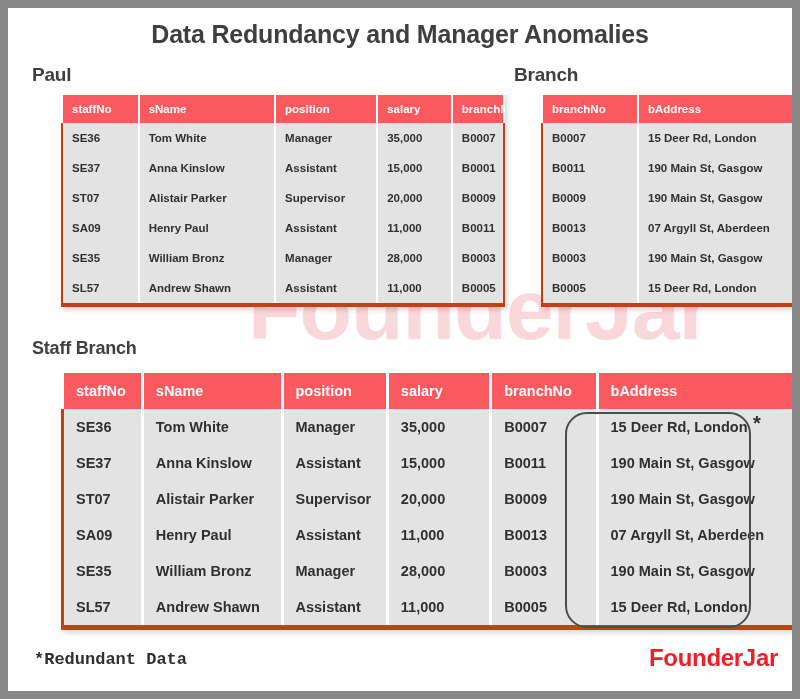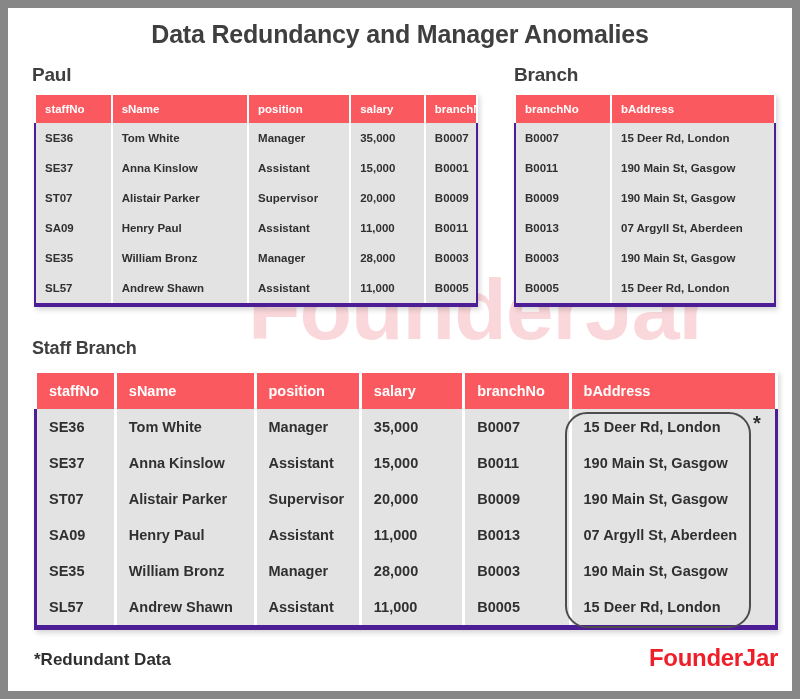--- a/index.html
+++ b/index.html
@@ -64,36 +64,37 @@
     font-size: 19px;
     font-weight: bold;
     color: #3f3f3f;
     letter-spacing: -0.2px;
   }
 
   .tbl {
     position: absolute;
     background: #e3e3e3;
     box-shadow: 2px 3px 5px rgba(0,0,0,0.16);
+    margin-left: 27px;
   }
 
   .thead {
     display: flex;
     background: #ffffff;
   }
   .th {
     background: #fa5a5f;
     color: #ffffff;
     font-weight: bold;
     display: flex;
     align-items: center;
     white-space: nowrap;
     overflow: hidden;
   }
-  .tbody { background: #4c1d95; }
+  .tbody { background: #c2410c; }
   .tr { display: flex; background: #ffffff; }
   .td {
     background: #e3e3e3;
     color: #303030;
     font-weight: bold;
     display: flex;
     align-items: center;
     white-space: nowrap;
     overflow: hidden;
   }
@@ -131,20 +132,21 @@
     color: #2f2f2f;
     line-height: 1;
     z-index: 6;
   }
 
   .footnote {
     position: absolute;
     font-size: 17px;
     font-weight: bold;
     color: #2f2f2f;
+    font-family: Liberation Mono, monospace;
   }
 
   .brand {
     position: absolute;
     font-size: 24px;
     font-weight: bold;
     color: #f01e28;
     letter-spacing: -0.3px;
   }
 </style>

